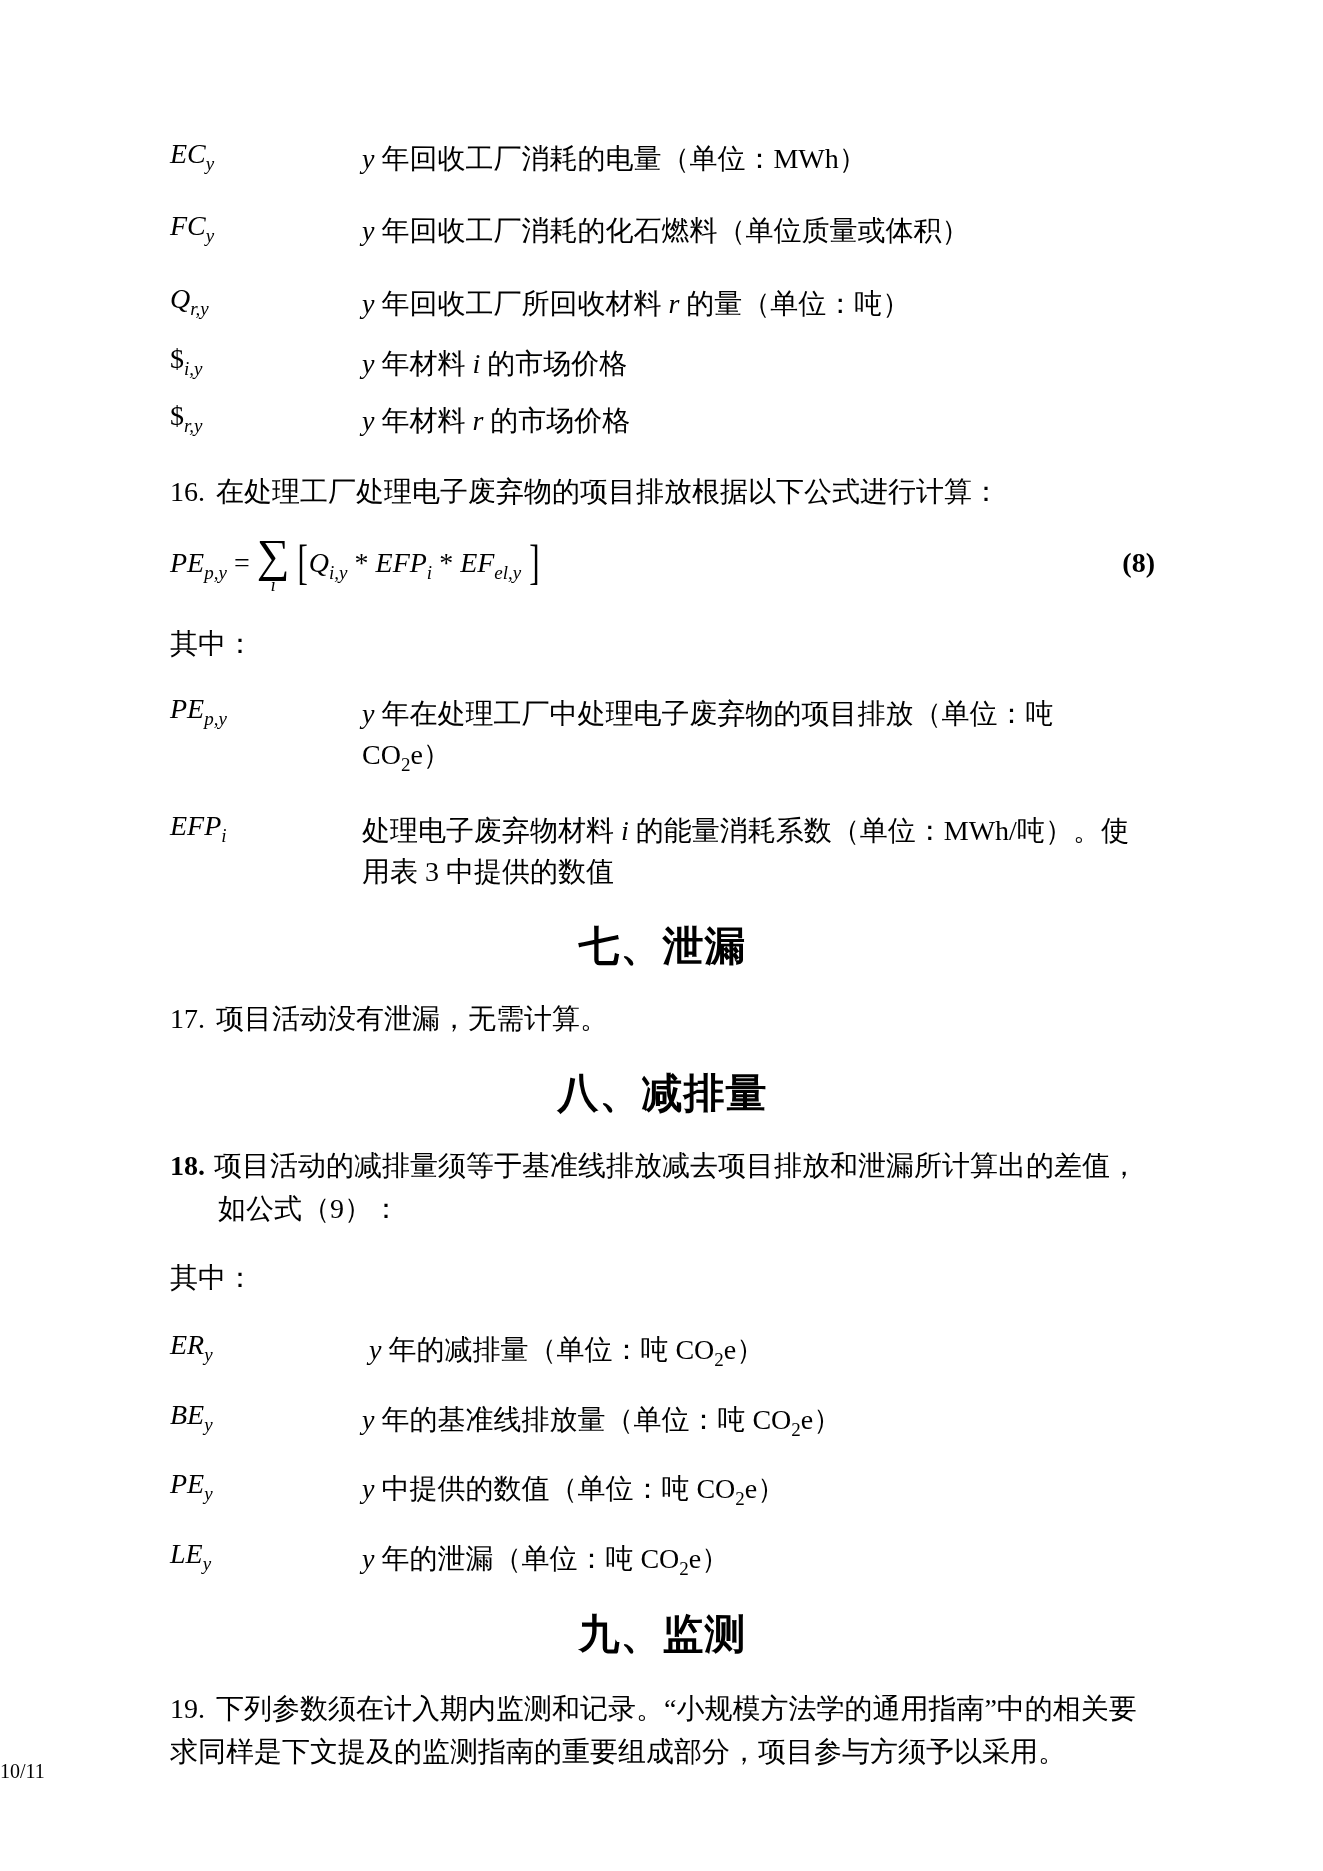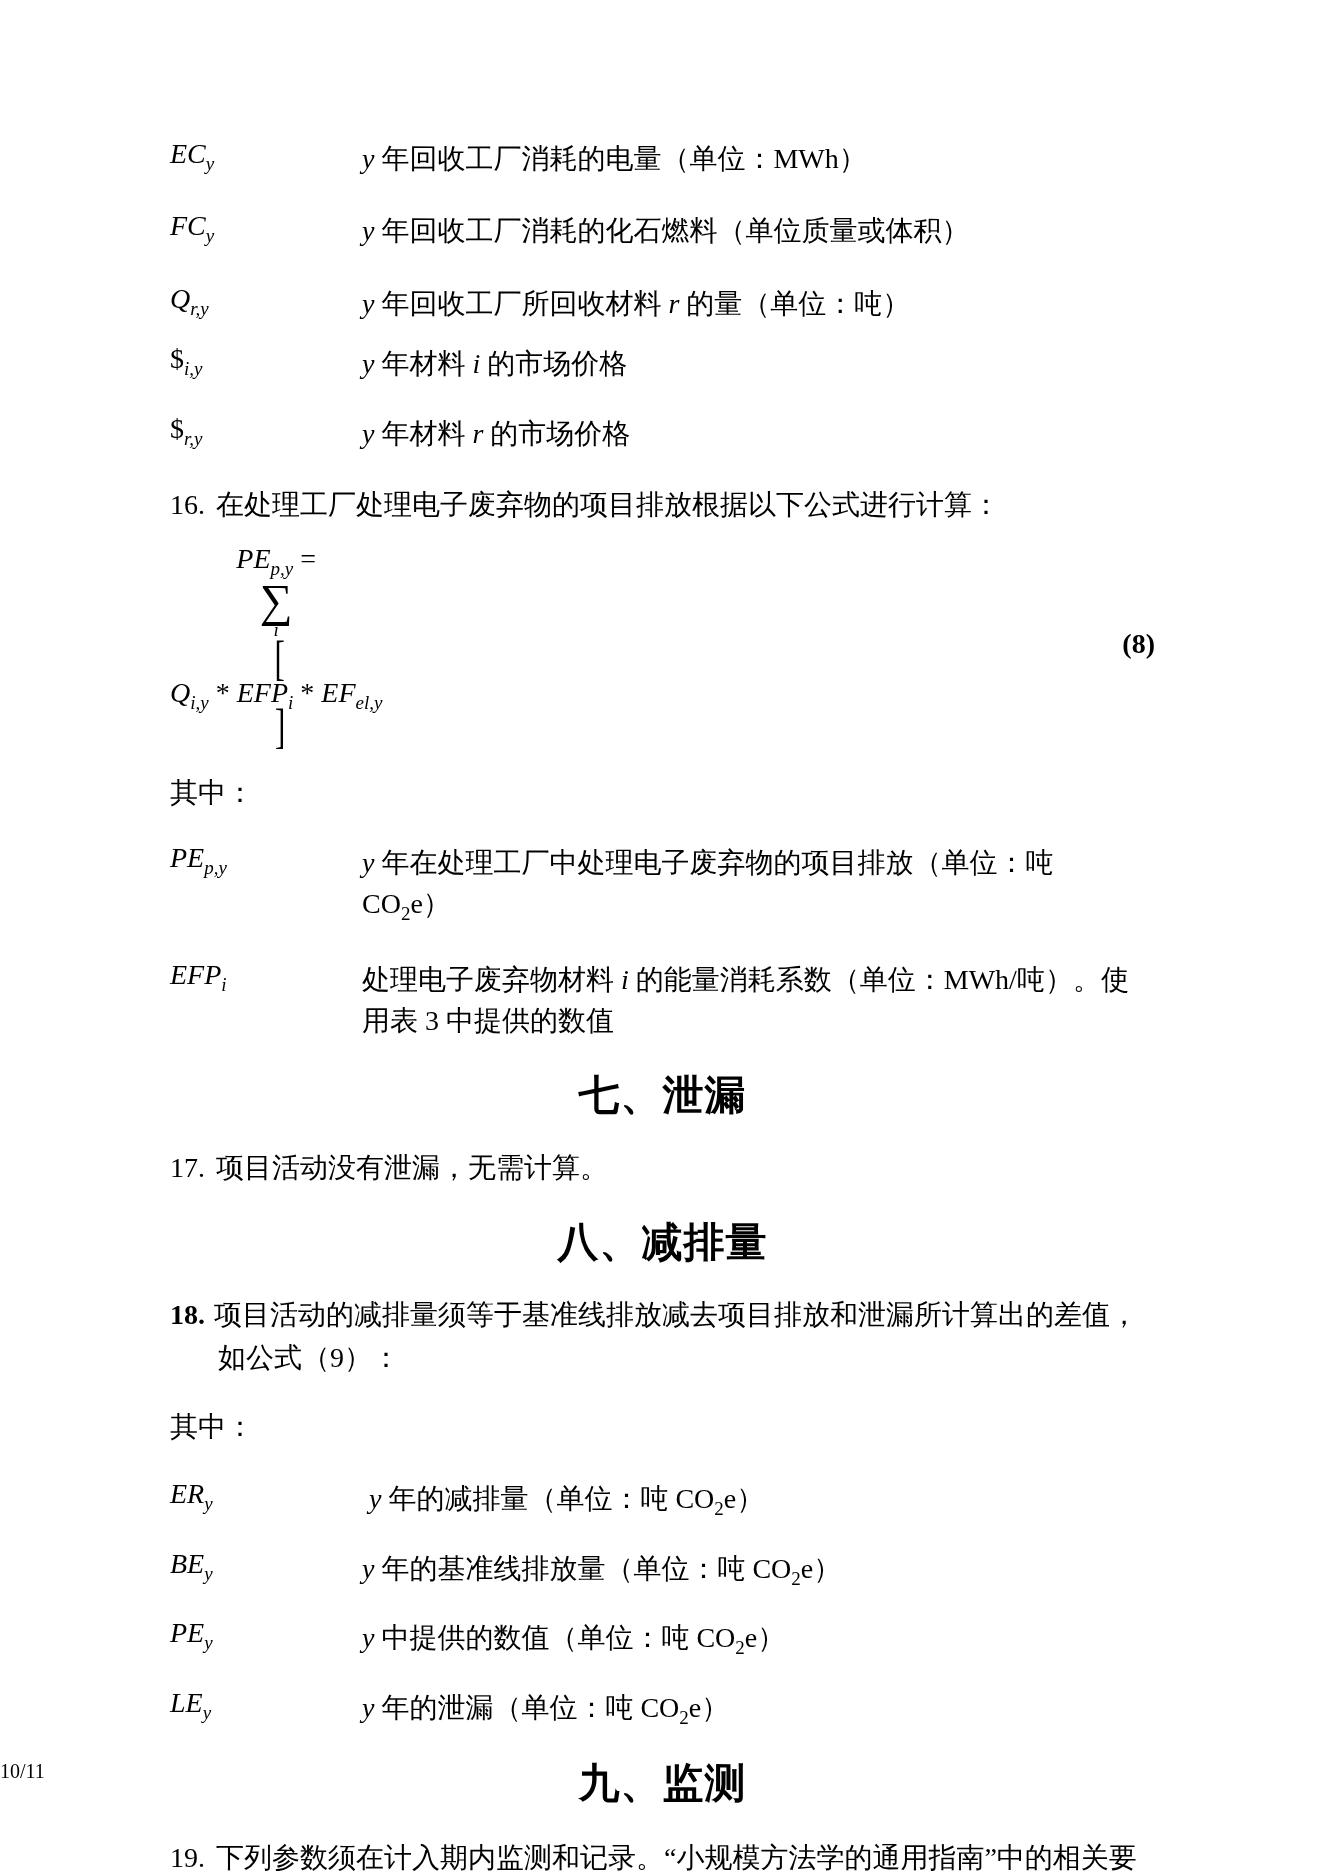--- a/index.html
+++ b/index.html
@@ -21,21 +21,21 @@
     width: 985px;
   }
   i { font-style: italic; }
   sub { font-size: 19px; line-height: 0; }
   .term sub, .formula sub, .parts sub { font-style: italic; }
   .desc sub { font-style: normal; }
 
   .def-row { display: flex; align-items: flex-start; }
   .def-row.gap-lg { margin-bottom: 31px; }
   .def-row.gap-md { margin-bottom: 19px; }
-  .def-row.gap-sm { margin-bottom: 28px; }
+  .def-row.gap-sm { margin-bottom: 15px; }
   .term { width: 192px; flex: none; }
   .desc { flex: 1; line-height: 1.48; }
 
   .para { margin: 0; line-height: 1.52; }
   .para .num { margin-right: 11px; }
   .num-bold { font-weight: bold; }
   .para-hang { padding-left: 48px; text-indent: 0; }
   .para-hang .num { margin-left: -48px; margin-right: 9px; }
 
   .where { margin: 0; line-height: 1.4; }
@@ -47,21 +47,21 @@
     margin: 0;
     letter-spacing: 1px;
     text-align: center;
   }
 
   .formula {
     display: flex;
     align-items: center;
     justify-content: space-between;
   }
-  .f-left { display: inline-flex; align-items: center; flex-direction: column; }
+  .f-left { display: inline-flex; align-items: center; }
   .f-left > * { margin-right: 7px; }
   .f-left > *:last-child { margin-right: 0; }
   .sum { display: inline-flex; flex-direction: column; align-items: center; margin-top: 6px; }
   .sum-sign { font-size: 46px; line-height: 0.85; }
   .sum-sub { font-style: italic; font-size: 19px; line-height: 1.1; }
   .bracket { display: inline-block; transform: scaleY(1.55); font-size: 31px; margin: 0 1px; }
   .f-num { font-weight: bold; }
 
   
   .mt-para16 { margin-top: 30px; }

